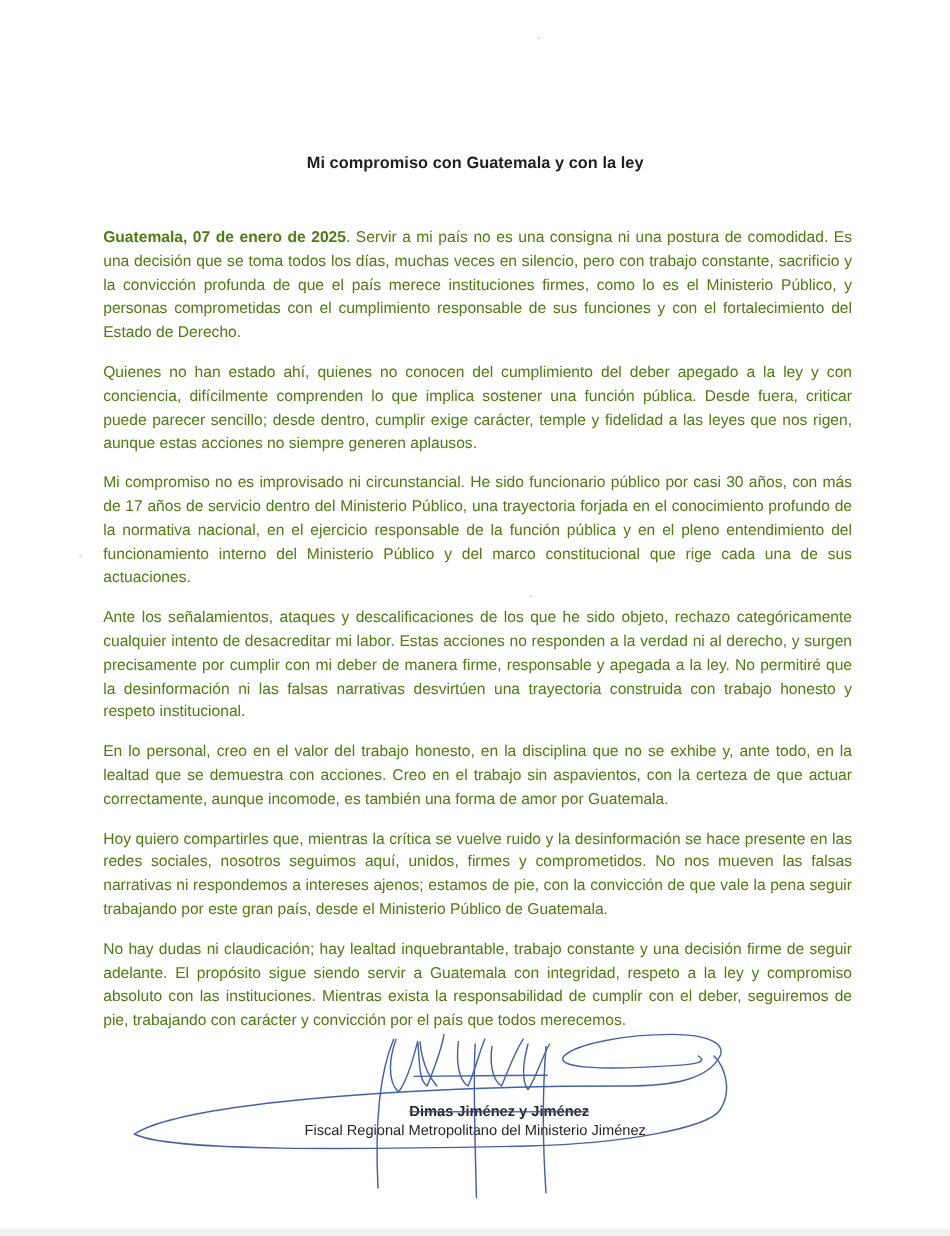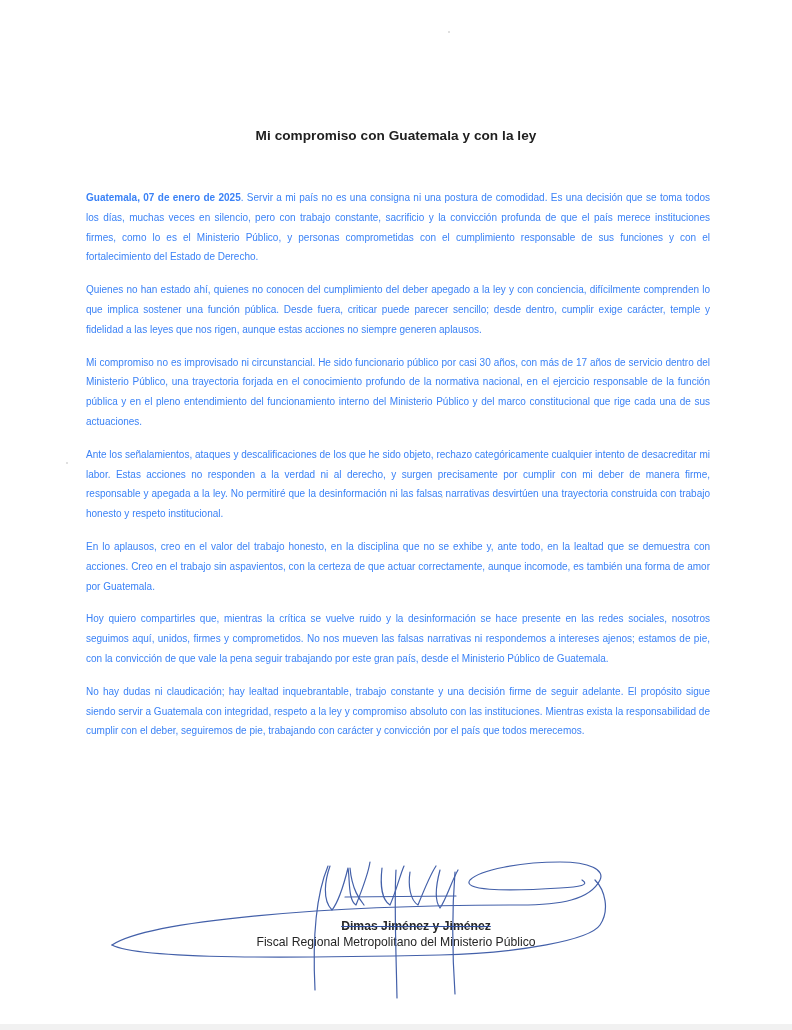--- a/index.html
+++ b/index.html
@@ -41,24 +41,24 @@
       letter-spacing: 0.05px;
     }
     .body-text {
       position: absolute;
       left: 86px;
       top: 188px;
       width: 624px;
     }
     .para {
       margin: 0 0 13px 0;
-      font-size: 10px;
+      font-size: 13px;
       line-height: 19.8px;
       text-align: justify;
-      color: #3b82f6;
+      color: #4d7c0f;
     }
     .para .lead {
       font-weight: bold;
     }
     .sig-block {
       position: absolute;
       left: 0;
       top: 918px;
       width: 792px;
       text-align: center;
@@ -99,28 +99,28 @@
 
   <span class="speck" style="left:448px; top:31px;"></span>
 
   <div class="title">Mi compromiso con Guatemala y con la ley</div>
 
   <div class="body-text">
     <p class="para"><span class="lead">Guatemala, 07 de enero de 2025</span><span>. Servir a mi país no es una consigna ni una postura de comodidad. Es una decisión que se toma todos los días, muchas veces en silencio, pero con trabajo constante, sacrificio y la convicción profunda de que el país merece instituciones firmes, como lo es el Ministerio Público, y personas comprometidas con el cumplimiento responsable de sus funciones y con el fortalecimiento del Estado de Derecho.</span></p>
     <p class="para">Quienes no han estado ahí, quienes no conocen del cumplimiento del deber apegado a la ley y con conciencia, difícilmente comprenden lo que implica sostener una función pública. Desde fuera, criticar puede parecer sencillo; desde dentro, cumplir exige carácter, temple y fidelidad a las leyes que nos rigen, aunque estas acciones no siempre generen aplausos.</p>
     <p class="para">Mi compromiso no es improvisado ni circunstancial. He sido funcionario público por casi 30 años, con más de 17 años de servicio dentro del Ministerio Público, una trayectoria forjada en el conocimiento profundo de la normativa nacional, en el ejercicio responsable de la función pública y en el pleno entendimiento del funcionamiento interno del Ministerio Público y del marco constitucional que rige cada una de sus actuaciones.</p>
     <p class="para">Ante los señalamientos, ataques y descalificaciones de los que he sido objeto, rechazo categóricamente cualquier intento de desacreditar mi labor. Estas acciones no responden a la verdad ni al derecho, y surgen precisamente por cumplir con mi deber de manera firme, responsable y apegada a la ley. No permitiré que la desinformación ni las falsas narrativas desvirtúen una trayectoria construida con trabajo honesto y respeto institucional.</p>
-    <p class="para">En lo aplausos, creo en el valor del trabajo honesto, en la disciplina que no se exhibe y, ante todo, en la lealtad que se demuestra con acciones. Creo en el trabajo sin aspavientos, con la certeza de que actuar correctamente, aunque incomode, es también una forma de amor por Guatemala.</p>
+    <p class="para">En lo personal, creo en el valor del trabajo honesto, en la disciplina que no se exhibe y, ante todo, en la lealtad que se demuestra con acciones. Creo en el trabajo sin aspavientos, con la certeza de que actuar correctamente, aunque incomode, es también una forma de amor por Guatemala.</p>
     <p class="para">Hoy quiero compartirles que, mientras la crítica se vuelve ruido y la desinformación se hace presente en las redes sociales, nosotros seguimos aquí, unidos, firmes y comprometidos. No nos mueven las falsas narrativas ni respondemos a intereses ajenos; estamos de pie, con la convicción de que vale la pena seguir trabajando por este gran país, desde el Ministerio Público de Guatemala.</p>
     <p class="para">No hay dudas ni claudicación; hay lealtad inquebrantable, trabajo constante y una decisión firme de seguir adelante. El propósito sigue siendo servir a Guatemala con integridad, respeto a la ley y compromiso absoluto con las instituciones. Mientras exista la responsabilidad de cumplir con el deber, seguiremos de pie, trabajando con carácter y convicción por el país que todos merecemos.</p>
   </div>
 
   <div class="sig-block">
     <span class="sig-name">Dimas Jiménez y Jiménez</span>
-    <span class="sig-title">Fiscal Regional Metropolitano del Ministerio Público</span>
+    <span class="sig-title">Fiscal Regional Metropolitano del Ministerio Jiménez</span>
   </div>
 
   <svg class="signature-svg" viewBox="0 0 792 1030">
     <g fill="none" stroke="#2f4fa0" stroke-width="1.2" stroke-linecap="round" stroke-linejoin="round" opacity="0.9">
 
       <path d="M 112 945 C 150 920, 330 905, 520 905 C 560 905, 590 900, 600 880 C 605 870, 590 862, 560 862 C 520 862, 480 870, 470 880 C 462 890, 500 892, 560 888 C 580 887, 590 885, 582 880"></path>
       <path d="M 112 945 C 140 960, 300 958, 440 955 C 520 953, 590 940, 600 925 C 610 910, 605 890, 595 880"></path>
 
       <path d="M 328 866 C 318 890, 312 930, 315 990"></path>
       <path d="M 330 866 C 325 880, 322 900, 332 910 C 340 900, 345 880, 348 868 C 350 880, 348 900, 356 905 C 362 890, 368 875, 370 862"></path>

